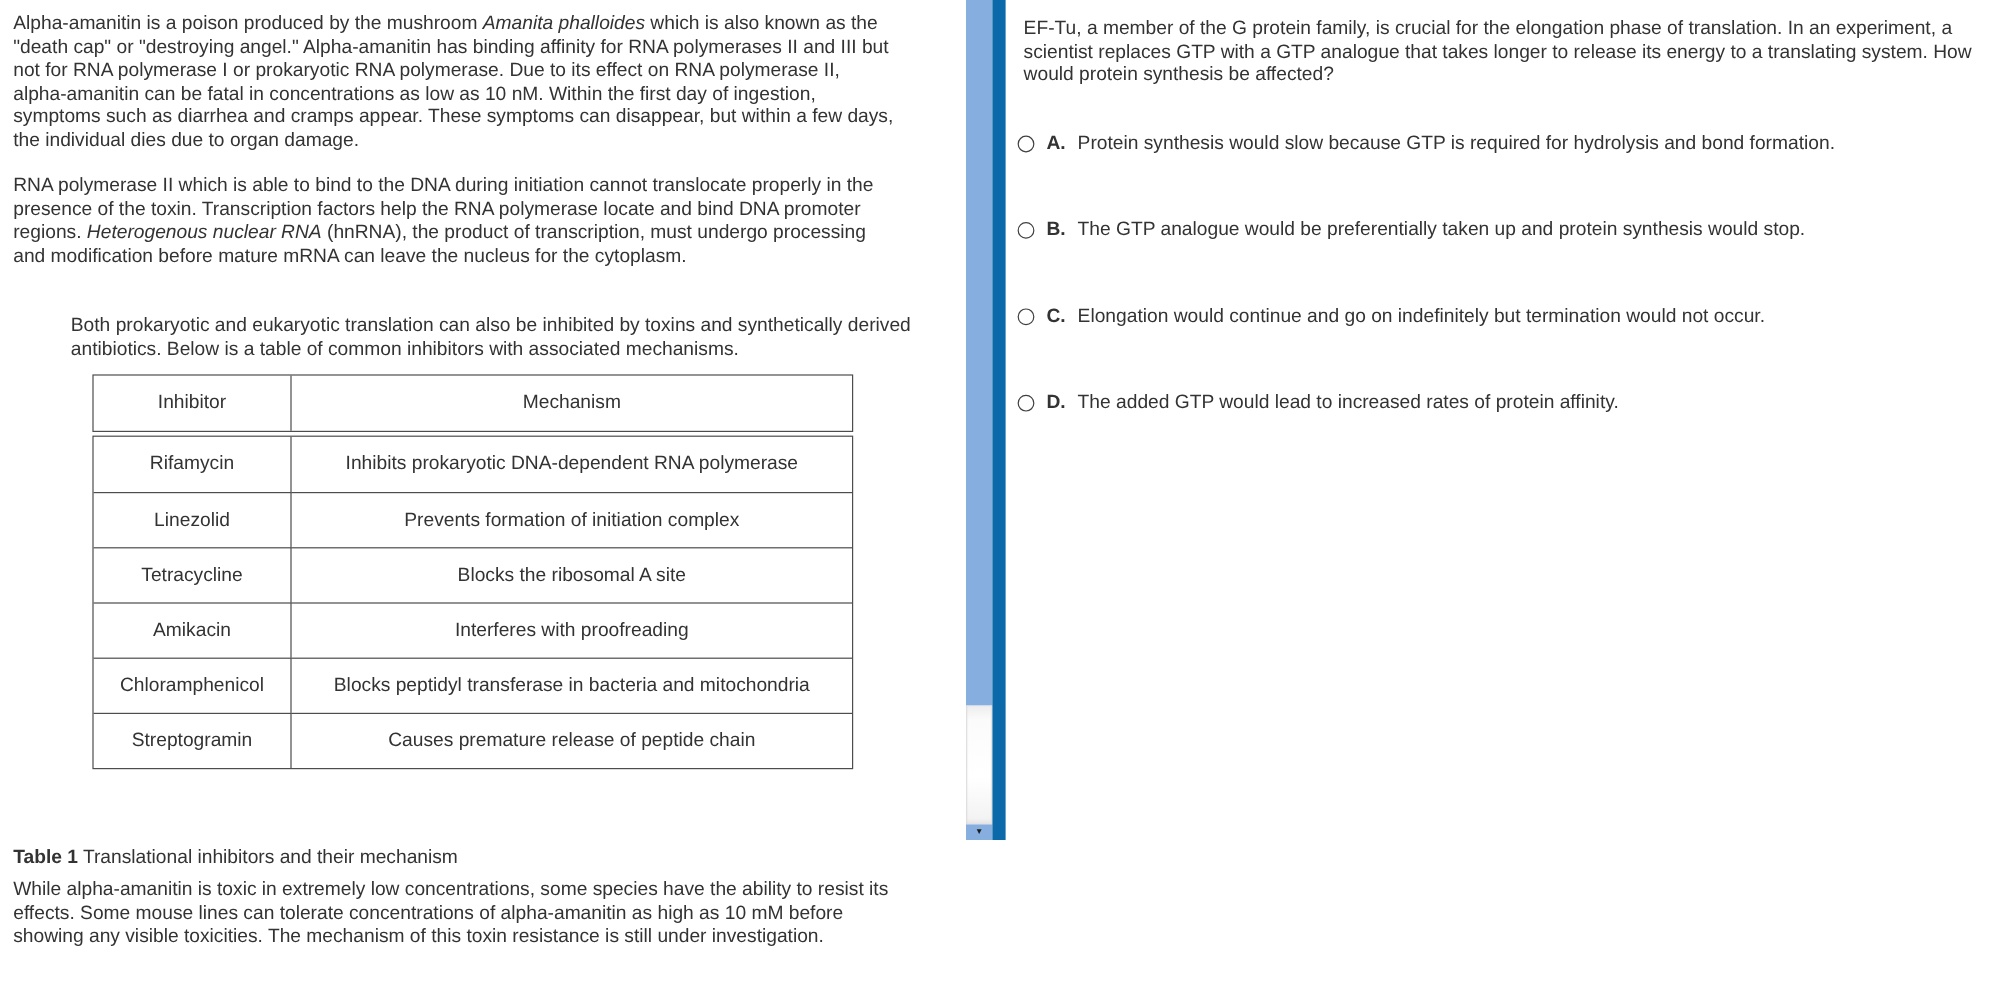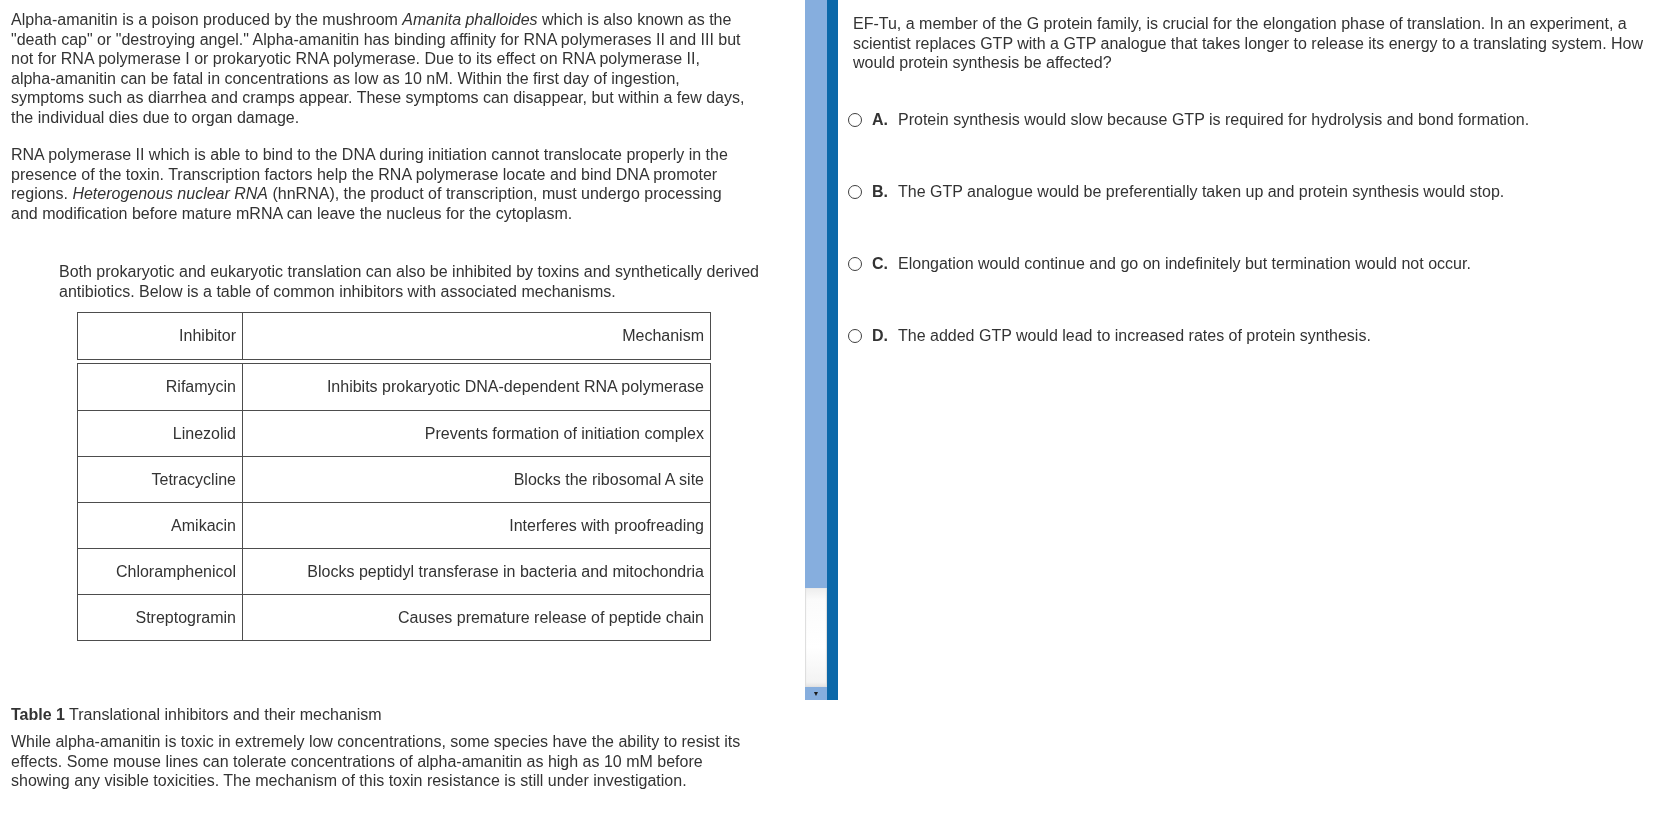--- a/index.html
+++ b/index.html
@@ -28,21 +28,21 @@
   #p4{top:732px;}
   .para em{font-style:italic;margin-top:20px;}
 
   
   .tbl-wrap{left:77px;top:312px;width:634px;}
   table{border-collapse:separate;border-spacing:0;table-layout:fixed;width:634px;}
   table.tbl-head{border:1px solid var(--table-border);}
   table.tbl-body{border:1px solid var(--table-border);margin-top:3px;}
   th,td{
     font-weight:normal;
-    text-align:right;
+    text-align:center;
     vertical-align:middle;
     height:46px;
     padding:0 6px;
   }
   th:first-child,td:first-child{width:165px;border-right:1px solid var(--table-border);}
   .tbl-body tr + tr td{border-top:1px solid var(--table-border);}
 
   .tbl-caption{left:11px;top:705px;width:737px;}
   .tbl-caption b{font-weight:bold;}
 
@@ -173,15 +173,15 @@
 
   <div id="optC" class="abs option">
     <span class="radio"></span>
     <span class="opt-letter">C.</span>
     <span class="opt-text">Elongation would continue and go on indefinitely but termination would not occur.</span>
   </div>
 
   <div id="optD" class="abs option">
     <span class="radio"></span>
     <span class="opt-letter">D.</span>
-    <span class="opt-text">The added GTP would lead to increased rates of protein synthesis.</span>
+    <span class="opt-text">The added GTP would lead to increased rates of protein affinity.</span>
   </div>
 </div>
 
 </body></html>

